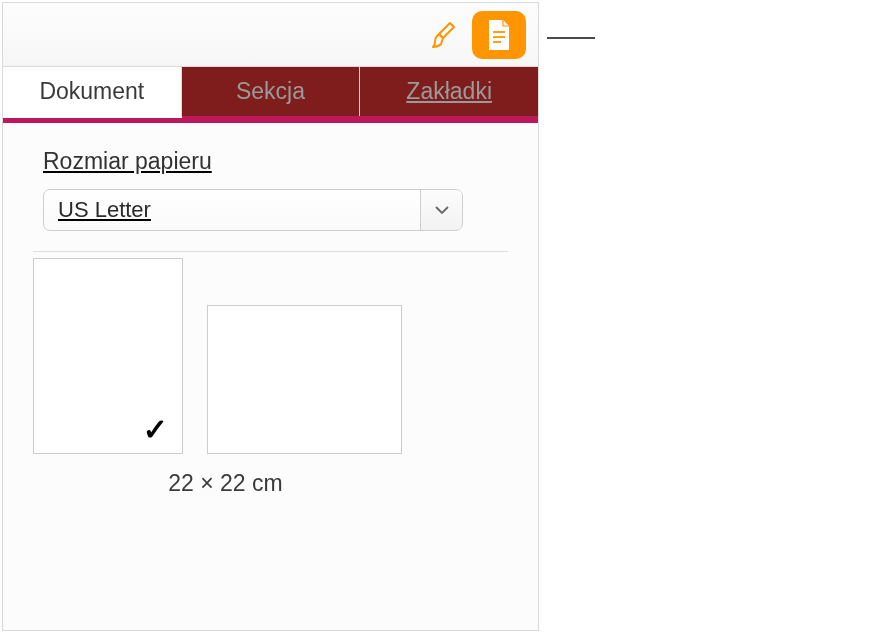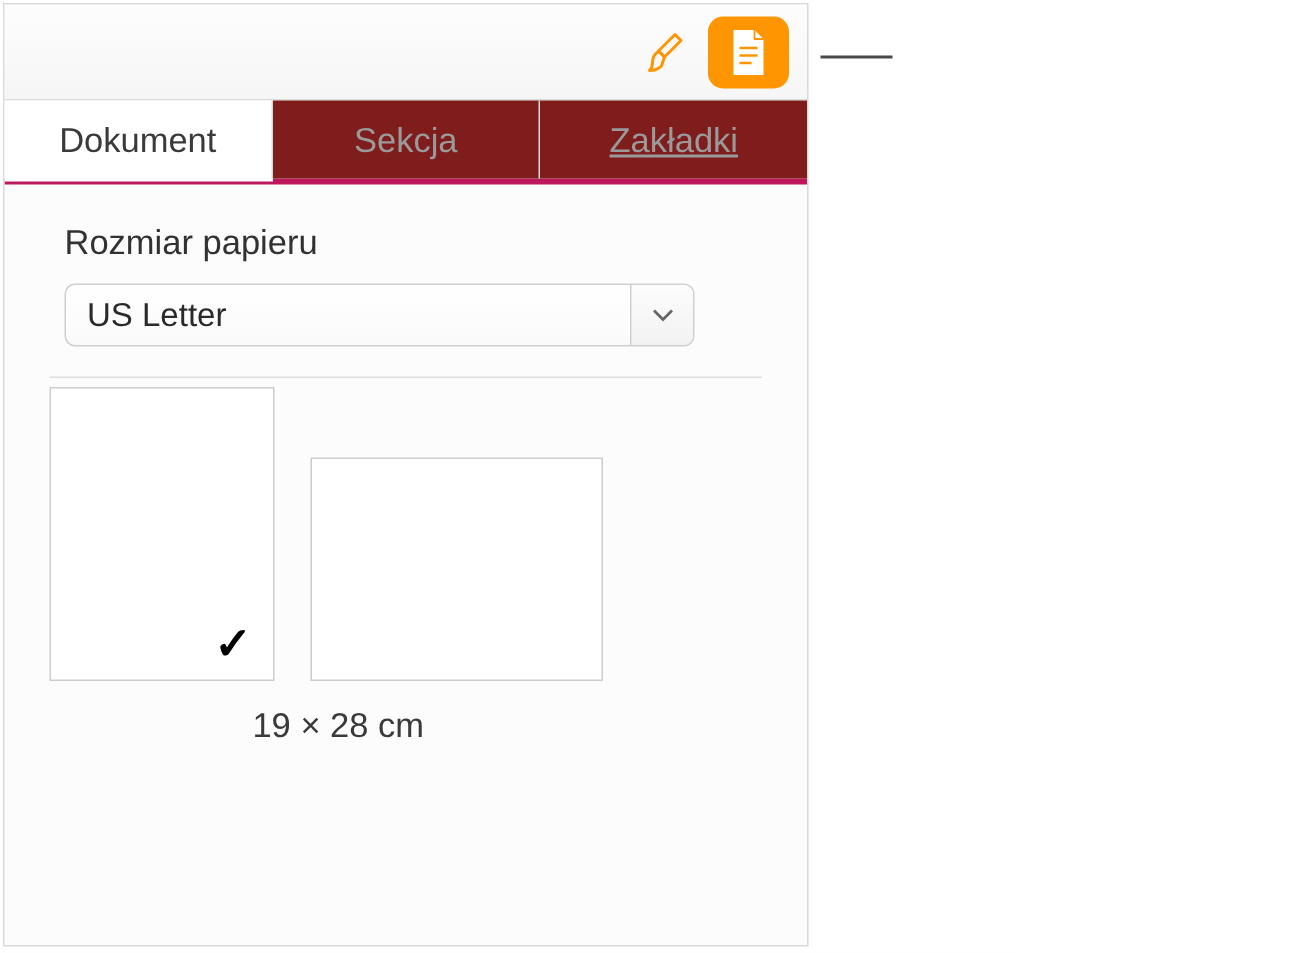--- a/index.html
+++ b/index.html
@@ -45,21 +45,21 @@
       display: flex;
       align-items: center;
       justify-content: center;
       cursor: pointer;
     }
     .tabs {
       display: flex;
       width: 100%;
       height: 57px;
       border-top: 1px solid #d9d9d9;
-      border-bottom: 4px solid #be185d;
+      border-bottom: 7px solid #be185d;
     }
     .tab {
       flex: 1;
       display: flex;
       align-items: center;
       justify-content: center;
       font-size: 23px;
       color: #9a9a9a;
       background: #7f1d1d;
       border-right: 1px solid #d9d9d9;
@@ -71,20 +71,21 @@
       background: #fff;
       color: #3a3a3a;
       box-shadow: inset 0 -3px 0 #fff, 0 1px 0 #fff;
       position: relative;
       z-index: 1;
       border-bottom: 1px solid #fff;
       margin-bottom: -1px;
     }
     .section {
       padding: 25px 30px 20px 40px;
+      text-decoration: underline;
     }
     .section-label {
       font-size: 23px;
       color: #323232;
       margin-bottom: 14px;
     }
     .select-wrap {
       display: flex;
       width: 420px;
       height: 42px;
@@ -210,17 +211,17 @@
   <div class="divider"></div>
 
 
   <div class="orientation-row">
     <div class="orient-box orient-portrait">
       <span class="checkmark">✓</span>
     </div>
     <div class="orient-box orient-landscape"></div>
   </div>
 
-  <div class="dims">19 × 28 cm</div>
+  <div class="dims">22 × 22 cm</div>
 
 </div>
 
 <div class="callout-line"></div>
 
 </body></html>

